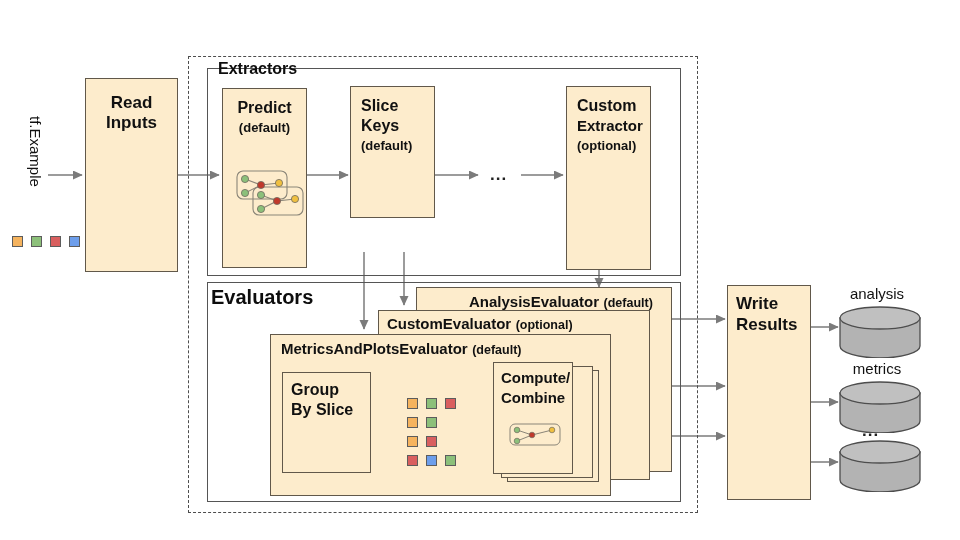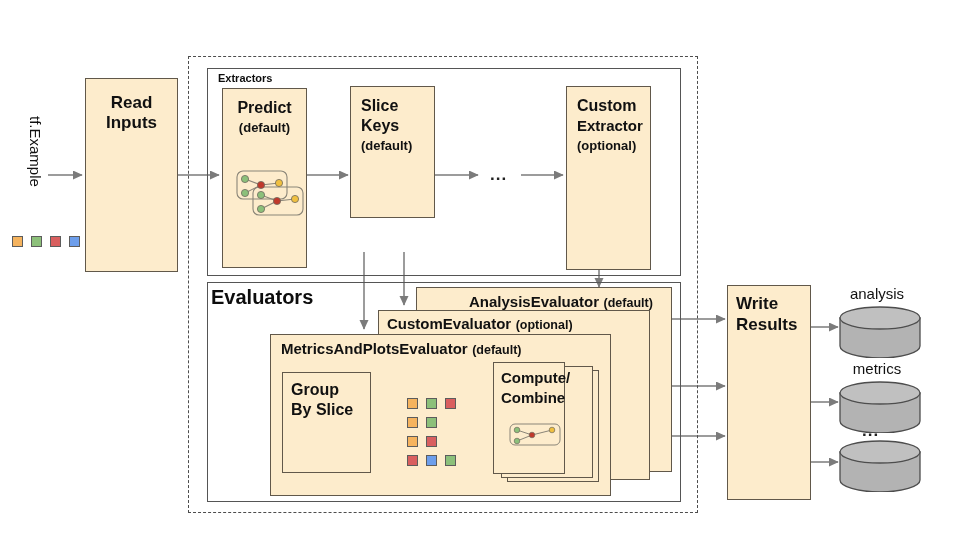--- a/index.html
+++ b/index.html
@@ -150,21 +150,21 @@
   </div>
 
   <div class="box" style="left:85px; top:78px; width:93px; height:194px;">
     <div class="boxlabel" style="top:14px; font-size:17px;">Read</div>
     <div class="boxlabel" style="top:34px; font-size:17px;">Inputs</div>
   </div>
 
   <div class="dashbox" style="left:188px; top:56px; width:510px; height:457px;"></div>
 
   <div class="plainbox" style="left:207px; top:68px; width:474px; height:208px;"></div>
-  <div class="ttl" style="left:218px; top:72px; font-size:11px;">Extractors</div>
+  <div class="ttl" style="left:218px; top:60px; font-size:16px;">Extractors</div>
 
   <div class="box" style="left:222px; top:88px; width:85px; height:180px;">
     <div class="boxlabel" style="top:10px; font-size:16px;">Predict</div>
     <div class="boxlabel sub" style="top:31px;">(default)</div>
     <svg width="85" height="70" style="position:absolute; left:0; top:72px;">
       <g stroke="#8a8578" stroke-width="1.1" fill="none">
         <rect x="14" y="10" rx="6" ry="6" width="50" height="28"></rect>
         <rect x="30" y="26" rx="6" ry="6" width="50" height="28"></rect>
         <line x1="22" y1="18" x2="38" y2="24"></line>
         <line x1="22" y1="32" x2="38" y2="24"></line>
@@ -240,21 +240,21 @@
     <div class="sq c-orange" style="left:407px; top:436px;"></div>
     <div class="sq c-red" style="left:426px; top:436px;"></div>
 
     <div class="sq c-red" style="left:407px; top:455px;"></div>
     <div class="sq c-blue" style="left:426px; top:455px;"></div>
     <div class="sq c-green" style="left:445px; top:455px;"></div>
   </div>
 
   <div class="box" style="left:507px; top:370px; width:92px; height:112px;"></div>
   <div class="box" style="left:501px; top:366px; width:92px; height:112px;"></div>
-  <div class="box" style="left:493px; top:362px; width:72px; height:112px;">
+  <div class="box" style="left:493px; top:362px; width:80px; height:112px;">
     <div class="boxlabel lft" style="top:6px; left:7px; font-size:15px;">Compute/</div>
     <div class="boxlabel lft" style="top:26px; left:7px; font-size:15px;">Combine</div>
     <svg width="60" height="28" style="position:absolute; left:14px; top:58px;">
       <g stroke="#8a8578" stroke-width="1" fill="none">
         <rect x="2" y="3" rx="5" ry="5" width="50" height="21"></rect>
         <line x1="9" y1="9" x2="24" y2="14"></line>
         <line x1="9" y1="20" x2="24" y2="14"></line>
         <line x1="24" y1="14" x2="44" y2="9"></line>
       </g>
       <g stroke="#6e6a5e" stroke-width="0.7">

